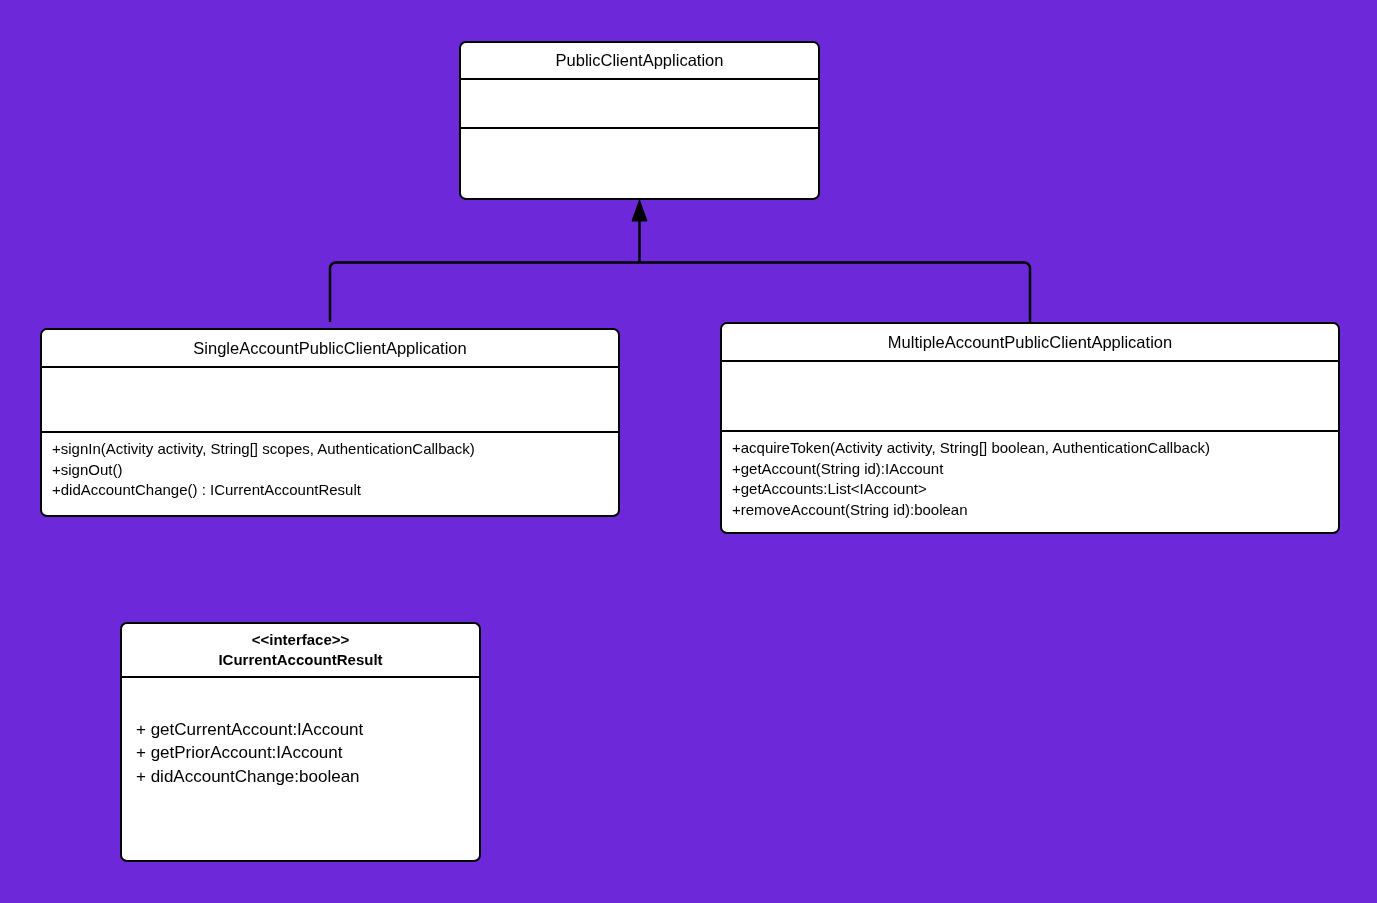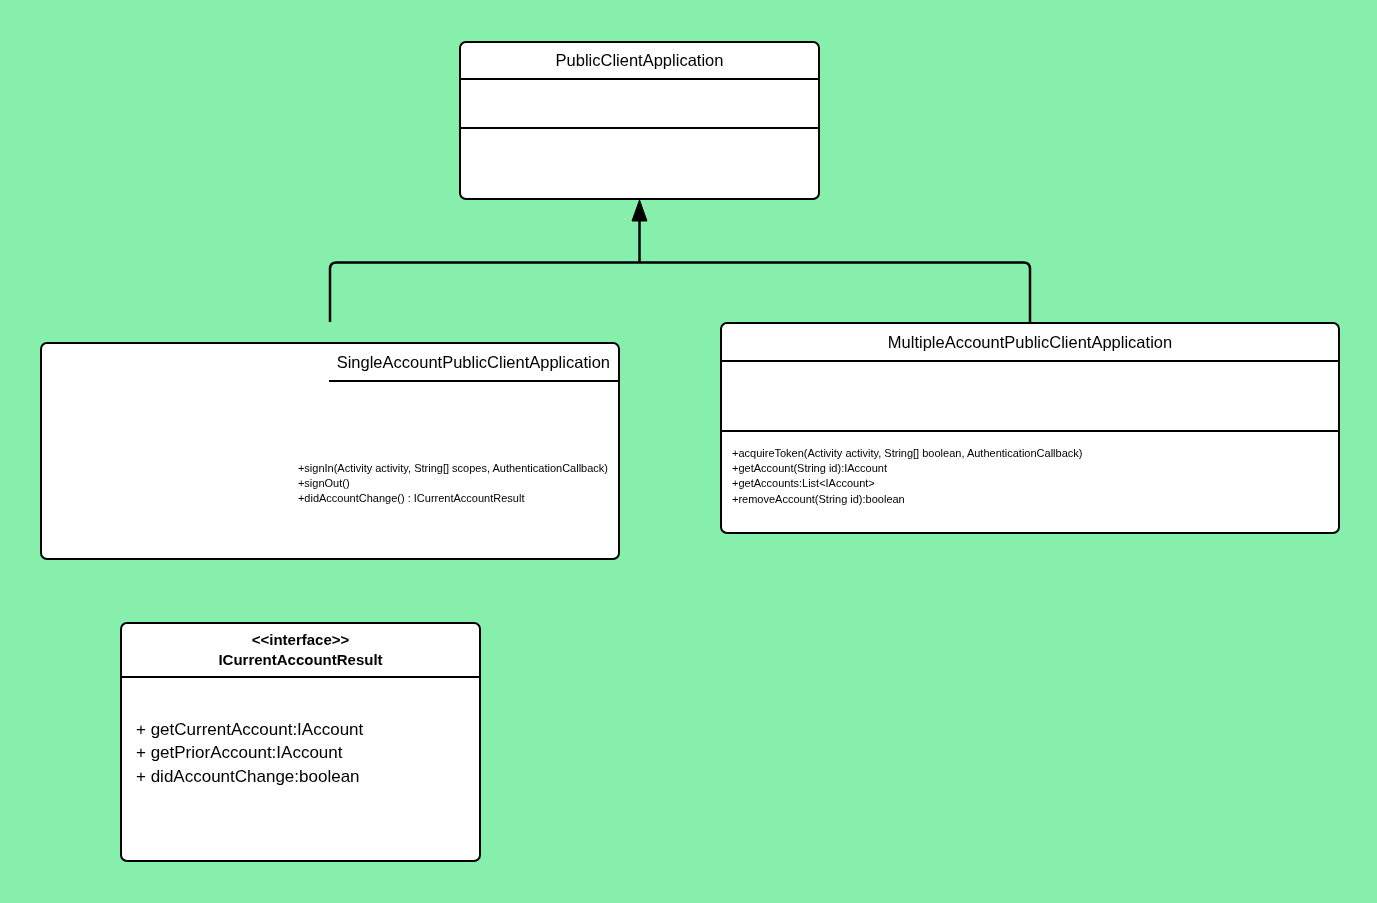--- a/index.html
+++ b/index.html
@@ -8,21 +8,21 @@
     background: #ffffff;
   }
   body {
     font-family: "Liberation Sans", sans-serif;
     color: #000000;
   }
   #canvas {
     position: relative;
     width: 1377px;
     height: 903px;
-    background: #86efac;
+    background: #6d28d9;
     overflow: hidden;
   }
   .uml-class {
     position: absolute;
     box-sizing: border-box;
     border: 2.5px solid #000000;
     border-radius: 7px;
     background: #ffffff;
     display: flex;
     flex-direction: column;
@@ -42,22 +42,22 @@
   .uml-header.iface {
     font-weight: bold;
     font-size: 15px;
   }
   .uml-attrs {
     box-sizing: border-box;
     border-bottom: 2.5px solid #000000;
   }
   .uml-ops {
     box-sizing: border-box;
-    padding: 14px 10px 6px 10px;
-    font-size: 11px;
+    padding: 6px 10px 6px 10px;
+    font-size: 15px;
     line-height: 1.38;
   }
   .uml-ops.iface-ops {
     padding: 40px 10px 6px 14px;
     font-size: 17px;
     line-height: 1.38;
   }
   .op-line {
     white-space: pre;
   }
@@ -85,21 +85,21 @@
   </svg>
 
   <div class="uml-class" style="left:459px; top:41px; width:361px; height:159px;">
     <div class="uml-header" style="height:37px;">
       <span>PublicClientApplication</span>
     </div>
     <div class="uml-attrs" style="height:49px;"></div>
     <div class="uml-ops" style="flex:1;"></div>
   </div>
 
-  <div class="uml-class" style="left:40px; top:342px; width:580px; height:218px;align-items:flex-end;">
+  <div class="uml-class" style="left:40px; top:328px; width:580px; height:189px;">
     <div class="uml-header" style="height:38px;">
       <span>SingleAccountPublicClientApplication</span>
     </div>
     <div class="uml-attrs" style="height:65px;"></div>
     <div class="uml-ops" style="flex:1;">
       <div class="op-line">+signIn(Activity activity, String[] scopes, AuthenticationCallback)</div>
       <div class="op-line">+signOut()</div>
       <div class="op-line">+didAccountChange() : ICurrentAccountResult</div>
     </div>
   </div>

